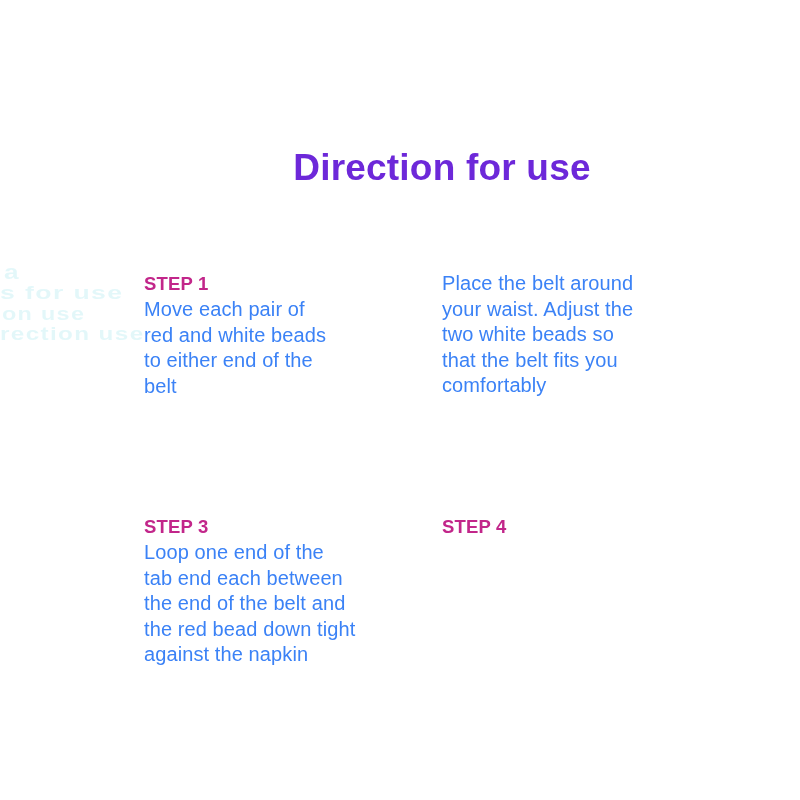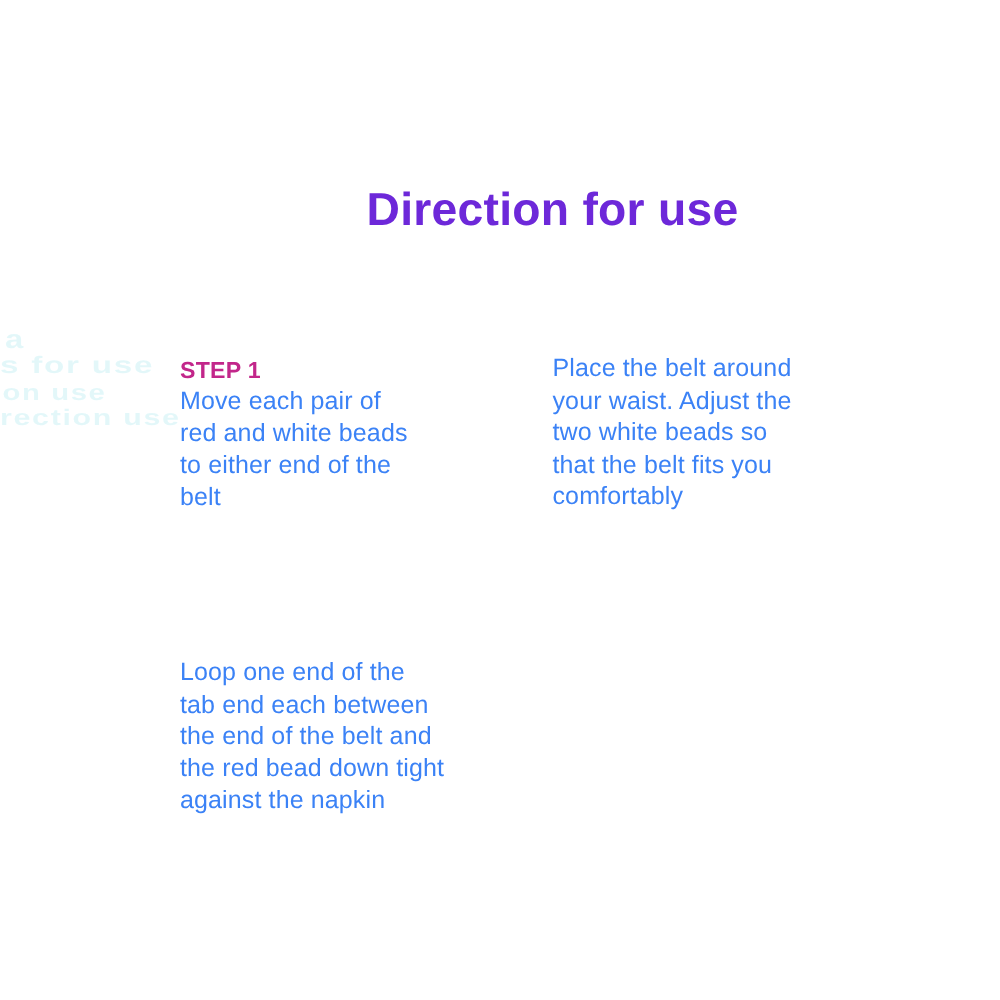--- a/index.html
+++ b/index.html
@@ -85,21 +85,21 @@
     color: #6d28d9;
     letter-spacing: 0.2px;
     line-height: 46px;
     padding-left: 42px;
   }
 
   
   #steps-grid {
     position: absolute;
     left: 0;
-    top: 16px;
+    top: 4px;
     width: 800px;
     height: 696px;
   }
 
   .step-block {
     position: absolute;
     width: 300px;
   }
   .step-block.col-left  { left: 144px; }
   .step-block.col-right { left: 442px; }
@@ -151,24 +151,26 @@
 
     <div class="step-block col-right row-top">
       <div class="step-body">Place the belt around
 your waist. Adjust the
 two white beads so
 that the belt fits you
 comfortably</div>
     </div>
 
     <div class="step-block col-left row-bottom">
+      <div class="step-heading">STEP 3</div>
       <div class="step-body">Loop one end of the
 tab end each between
 the end of the belt and
 the red bead down tight
 against the napkin</div>
     </div>
 
     <div class="step-block col-right row-bottom">
+      <div class="step-heading">STEP 4</div>
     </div>
 
   </div>
 </div>
 
 </body></html>

